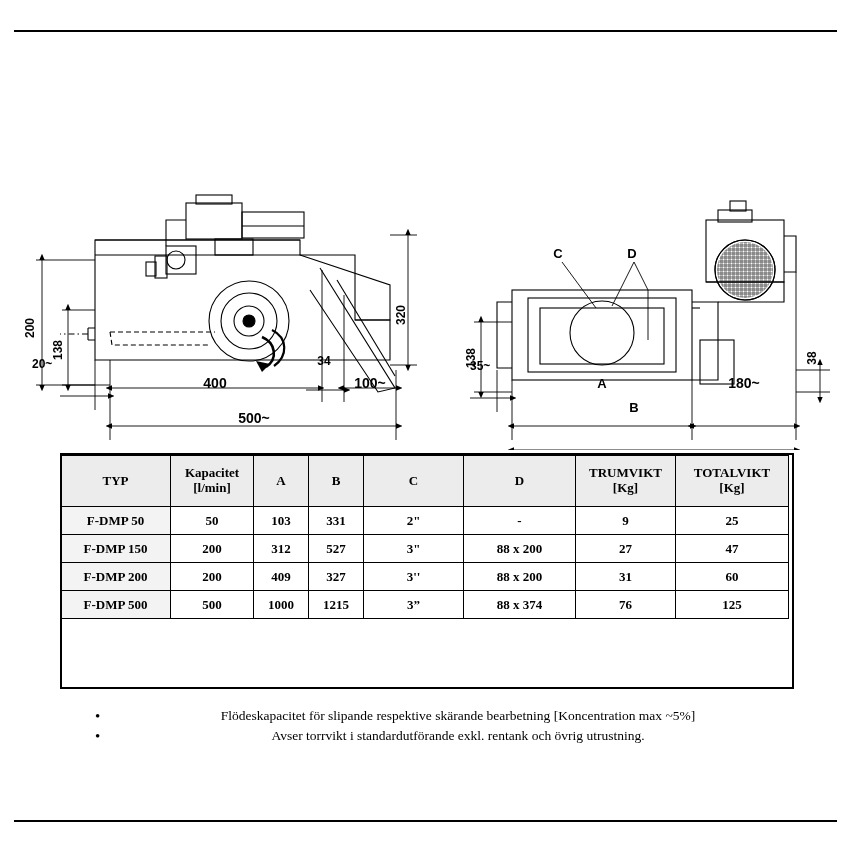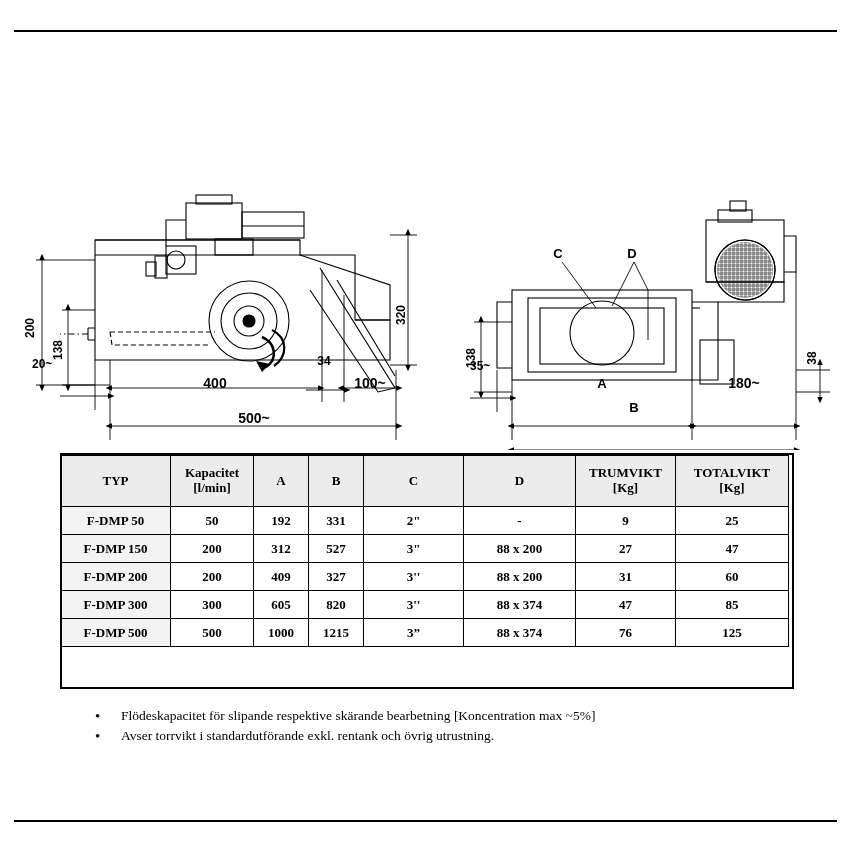--- a/index.html
+++ b/index.html
@@ -109,21 +109,21 @@
     display: flex;
     align-items: flex-start;
   }
   .bullet {
     width: 26px;
     flex: 0 0 26px;
     text-align: left;
     font-size: 15px;
     line-height: 1.35;
   }
-  .note-text { flex: 1 1 auto; }
+  .note-text { flex: 1 1 auto; text-align: center; }
 
   
   text {
     font-family: "Liberation Sans", sans-serif;
     fill: #000;
   }
   .dimtxt { font-size: 12px; font-weight: bold; }
   .lbl { font-size: 13px; font-weight: bold; }
 </style>
 </head>
@@ -332,21 +332,21 @@
           <th>
             <div>TOTALVIKT</div>
             <div>[Kg]</div>
           </th>
         </tr>
       </thead>
       <tbody>
         <tr>
           <td class="typ">F-DMP 50</td>
           <td>50</td>
-          <td>192</td>
+          <td>103</td>
           <td>331</td>
           <td>2"</td>
           <td>-</td>
           <td>9</td>
           <td>25</td>
         </tr>
         <tr>
           <td class="typ">F-DMP 150</td>
           <td>200</td>
           <td>312</td>
@@ -358,30 +358,20 @@
         </tr>
         <tr>
           <td class="typ">F-DMP 200</td>
           <td>200</td>
           <td>409</td>
           <td>327</td>
           <td>3''</td>
           <td>88 x 200</td>
           <td>31</td>
           <td>60</td>
-        </tr>
-        <tr>
-          <td class="typ">F-DMP 300</td>
-          <td>300</td>
-          <td>605</td>
-          <td>820</td>
-          <td>3''</td>
-          <td>88 x 374</td>
-          <td>47</td>
-          <td>85</td>
         </tr>
         <tr>
           <td class="typ">F-DMP 500</td>
           <td>500</td>
           <td>1000</td>
           <td>1215</td>
           <td>3”</td>
           <td>88 x 374</td>
           <td>76</td>
           <td>125</td>

